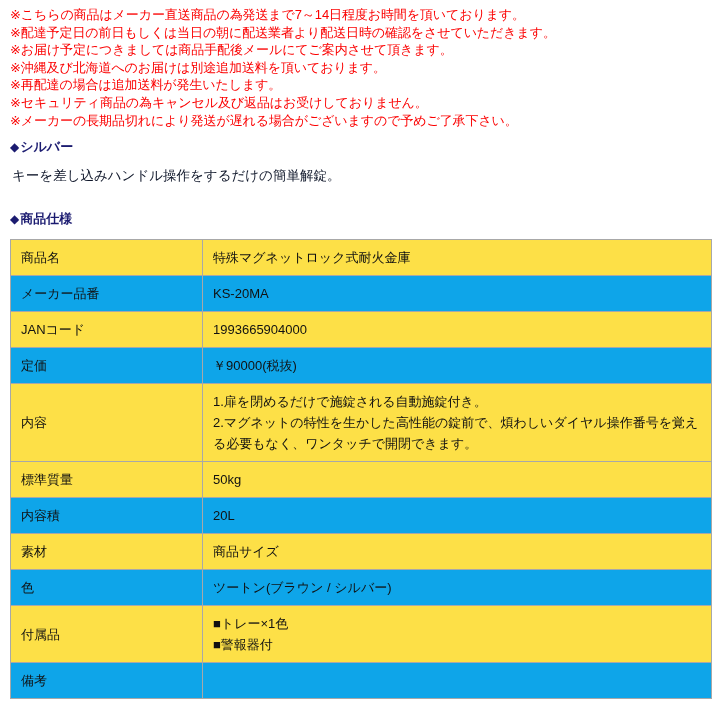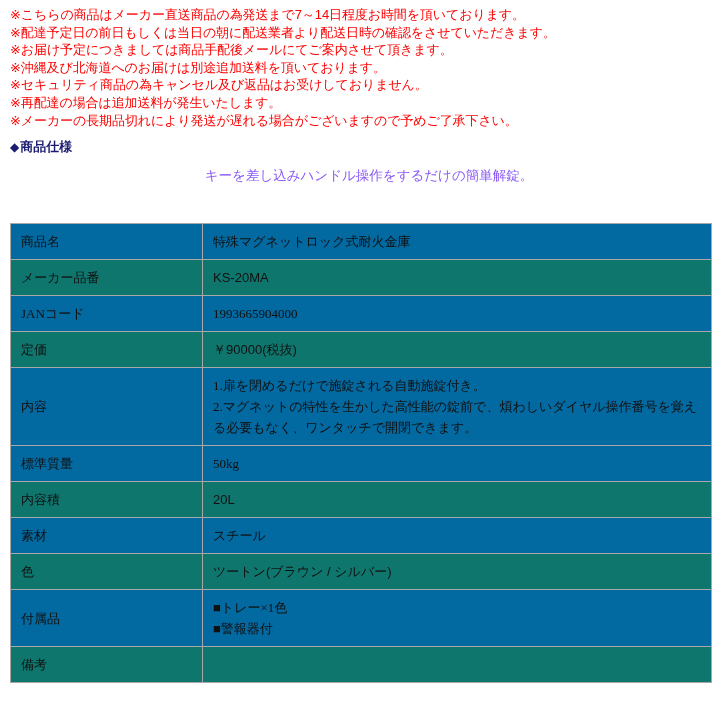--- a/index.html
+++ b/index.html
@@ -45,23 +45,22 @@
   }
   .heading-diamond {
     font-size: 12px;
     margin-right: 1px;
   }
   .feature-gap    { height: 10px; }
   .feature-text {
     font-size: 13.5px;
     line-height: 18px;
     padding-left: 12px;
-    color: #8b5cf6;
-    white-space: nowrap;
-    text-align: center;
+    color: #0f172a;
+    white-space: nowrap;
   }
   .spec-gap-top   { height: 26px; }
   .spec-gap-bot   { height: 12px; }
 
   
   .spec-table-wrap {
     padding: 0 14px 0 10px;
   }
   table.spec {
     width: 702px;
@@ -76,51 +75,52 @@
     font-size: 13px;
     line-height: 21px;
     vertical-align: middle;
     color: #111111;
     word-break: break-all;
   }
   td.k {
     width: 172px;
     white-space: nowrap;
   }
-  tr.shade td { background: #0369a1; font-family: Liberation Serif, serif; }
-  tr.plain td { background: #0f766e; }
+  tr.shade td { background: #fde047; }
+  tr.plain td { background: #0ea5e9; }
 
   .cell-line { display: block; white-space: nowrap; }
   .cell-wrap { display: block; }
 </style>
 </head>
 <body>
 
 <div class="page">
 
   <div class="notice">
     <div class="notice-line">※こちらの商品はメーカー直送商品の為発送まで7～14日程度お時間を頂いております。</div>
     <div class="notice-line">※配達予定日の前日もしくは当日の朝に配送業者より配送日時の確認をさせていただきます。</div>
     <div class="notice-line">※お届け予定につきましては商品手配後メールにてご案内させて頂きます。</div>
     <div class="notice-line">※沖縄及び北海道へのお届けは別途追加送料を頂いております。</div>
+    <div class="notice-line">※再配達の場合は追加送料が発生いたします。</div>
     <div class="notice-line">※セキュリティ商品の為キャンセル及び返品はお受けしておりません。</div>
-    <div class="notice-line">※再配達の場合は追加送料が発生いたします。</div>
     <div class="notice-line">※メーカーの長期品切れにより発送が遅れる場合がございますので予めご了承下さい。</div>
   </div>
 
   <div class="feature-gap"></div>
 
+  <div class="section-heading"><span class="heading-diamond">◆</span><span>シルバー</span></div>
+
+  <div class="spec-gap-bot"></div>
+
+  <div class="feature-text">キーを差し込みハンドル操作をするだけの簡単解錠。</div>
+
+  <div class="spec-gap-top"></div>
+
   <div class="section-heading"><span class="heading-diamond">◆</span><span>商品仕様</span></div>
-
-  <div class="spec-gap-bot"></div>
-
-  <div class="feature-text">キーを差し込みハンドル操作をするだけの簡単解錠。</div>
-
-  <div class="spec-gap-top"></div>
-
 
   <div class="spec-gap-bot"></div>
 
   <div class="spec-table-wrap">
     <table class="spec">
       <tbody>
 
         <tr class="shade">
           <td class="k">商品名</td>
           <td class="v">
@@ -168,21 +168,21 @@
         <tr class="plain">
           <td class="k">内容積</td>
           <td class="v">
             <span class="cell-line">20L</span>
           </td>
         </tr>
 
         <tr class="shade">
           <td class="k">素材</td>
           <td class="v">
-            <span class="cell-line">スチール</span>
+            <span class="cell-line">商品サイズ</span>
           </td>
         </tr>
 
         <tr class="plain">
           <td class="k">色</td>
           <td class="v">
             <span class="cell-line">ツートン(ブラウン / シルバー)</span>
           </td>
         </tr>
 

